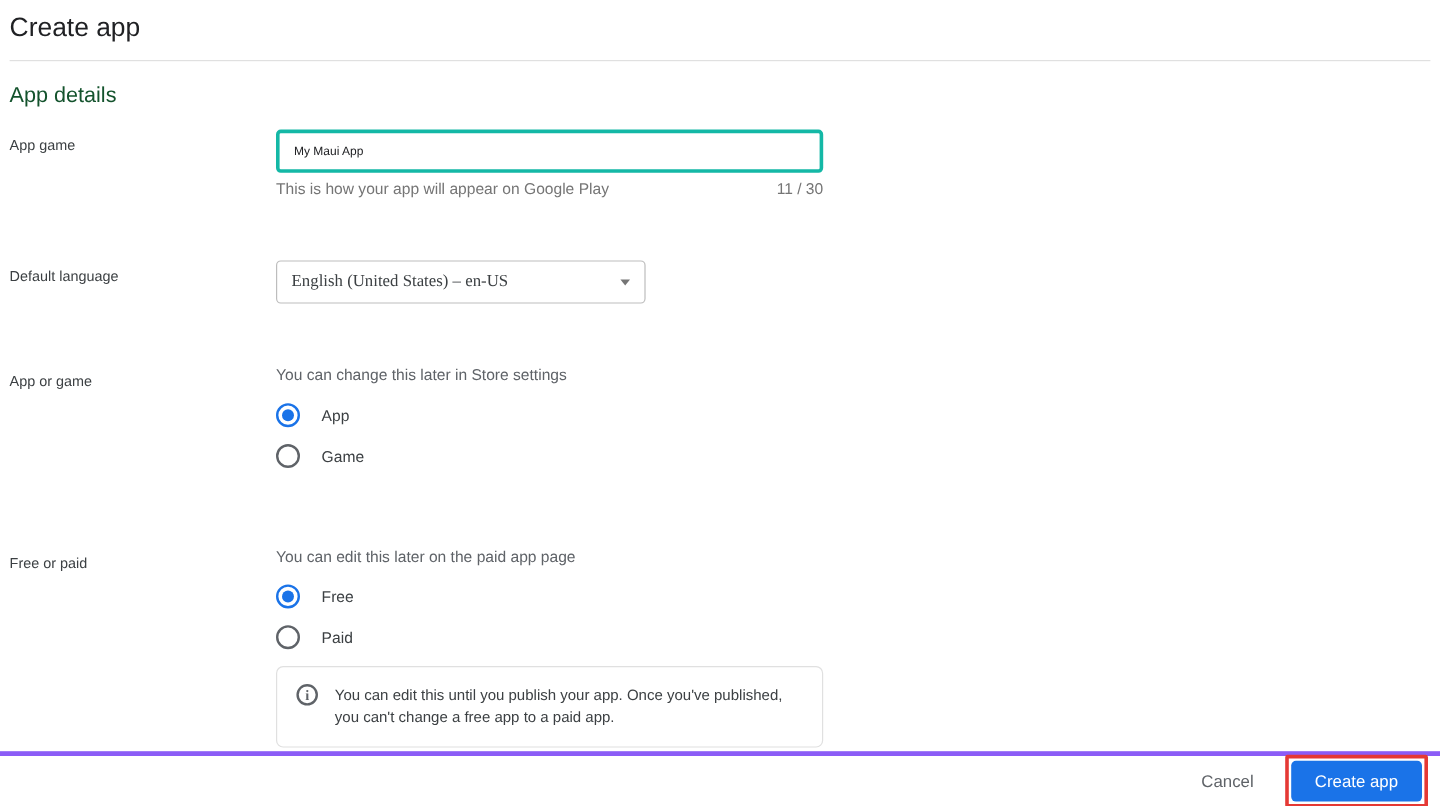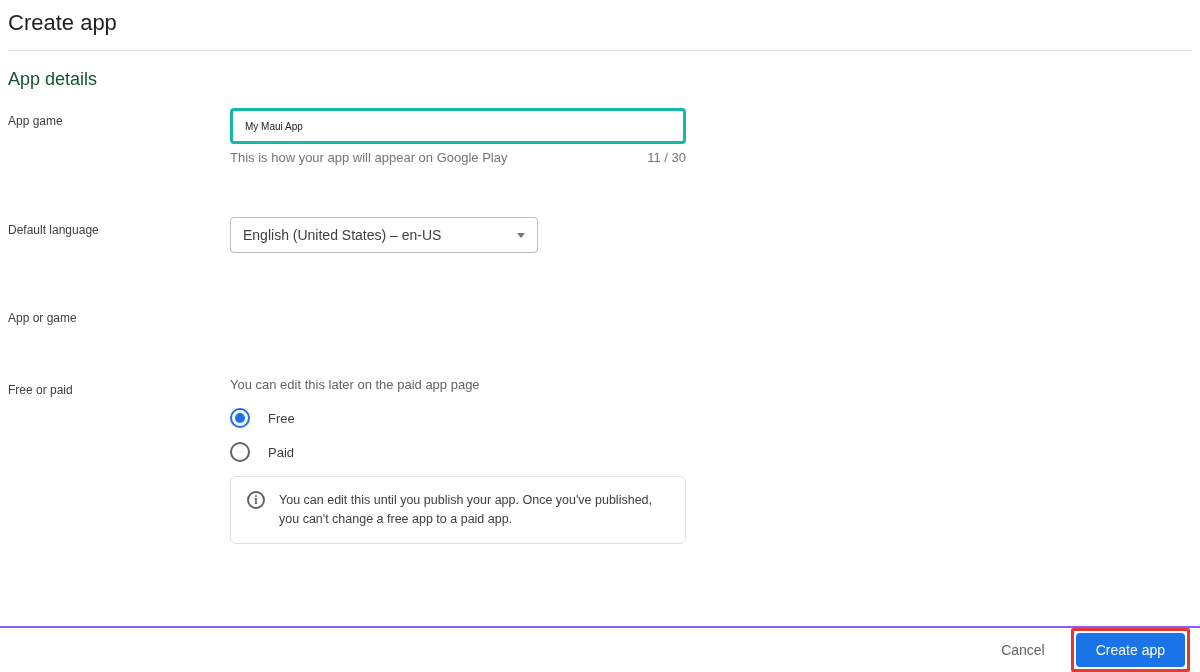--- a/index.html
+++ b/index.html
@@ -76,20 +76,21 @@
     height: 36px;
     border: 1px solid #bdbdbd;
     border-radius: 4px;
     display: flex;
     align-items: center;
     justify-content: space-between;
     padding: 0 12px;
     font-size: 14px;
     color: #3c4043;
     cursor: pointer;
+    font-family: Liberation Serif, serif;
   }
   .caret-down {
     width: 0; height: 0;
     border-left: 4px solid transparent;
     border-right: 4px solid transparent;
     border-top: 5px solid #757575;
   }
   .subhint {
     font-size: 13px;
     color: #5f6368;
@@ -141,21 +142,21 @@
     display: flex;
     align-items: center;
     justify-content: center;
     color: #5f6368;
     font-family: serif;
   }
   .footer {
     position: absolute;
     bottom: 0; left: 0; right: 0;
     height: 46px;
-    border-top: 2px solid #8b5cf6;
+    border-top: 4px solid #8b5cf6;
     display: flex;
     justify-content: flex-end;
     align-items: center;
     padding: 0 10px;
     gap: 14px;
     background: #fff;
   }
   .btn-text {
     background: none;
     border: none;
@@ -209,20 +210,31 @@
       <div class="field-body">
         <div class="select-box">
           <span>English (United States) – en-US</span>
           <span class="caret-down"></span>
         </div>
       </div>
     </div>
 
     <div class="field-row big-gap">
       <div class="field-label">App or game</div>
+      <div class="field-body">
+        <div class="subhint">You can change this later in Store settings</div>
+        <div class="radio-row">
+          <div class="radio selected"></div>
+          <span class="radio-label">App</span>
+        </div>
+        <div class="radio-row">
+          <div class="radio"></div>
+          <span class="radio-label">Game</span>
+        </div>
+      </div>
     </div>
 
     <div class="field-row">
       <div class="field-label">Free or paid</div>
       <div class="field-body">
         <div class="subhint">You can edit this later on the paid app page</div>
         <div class="radio-row">
           <div class="radio selected"></div>
           <span class="radio-label">Free</span>
         </div>

